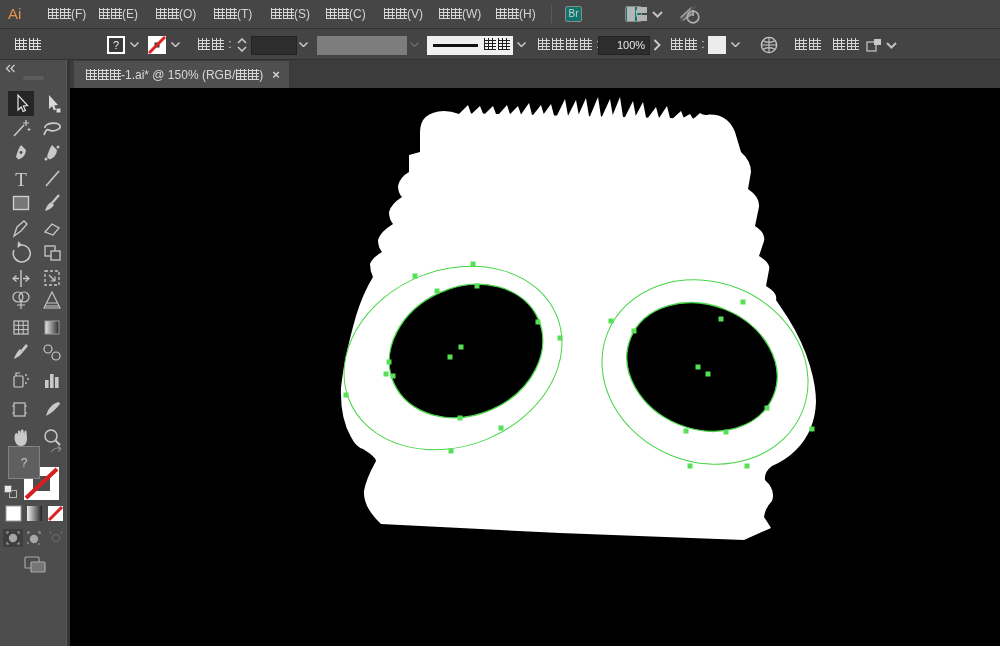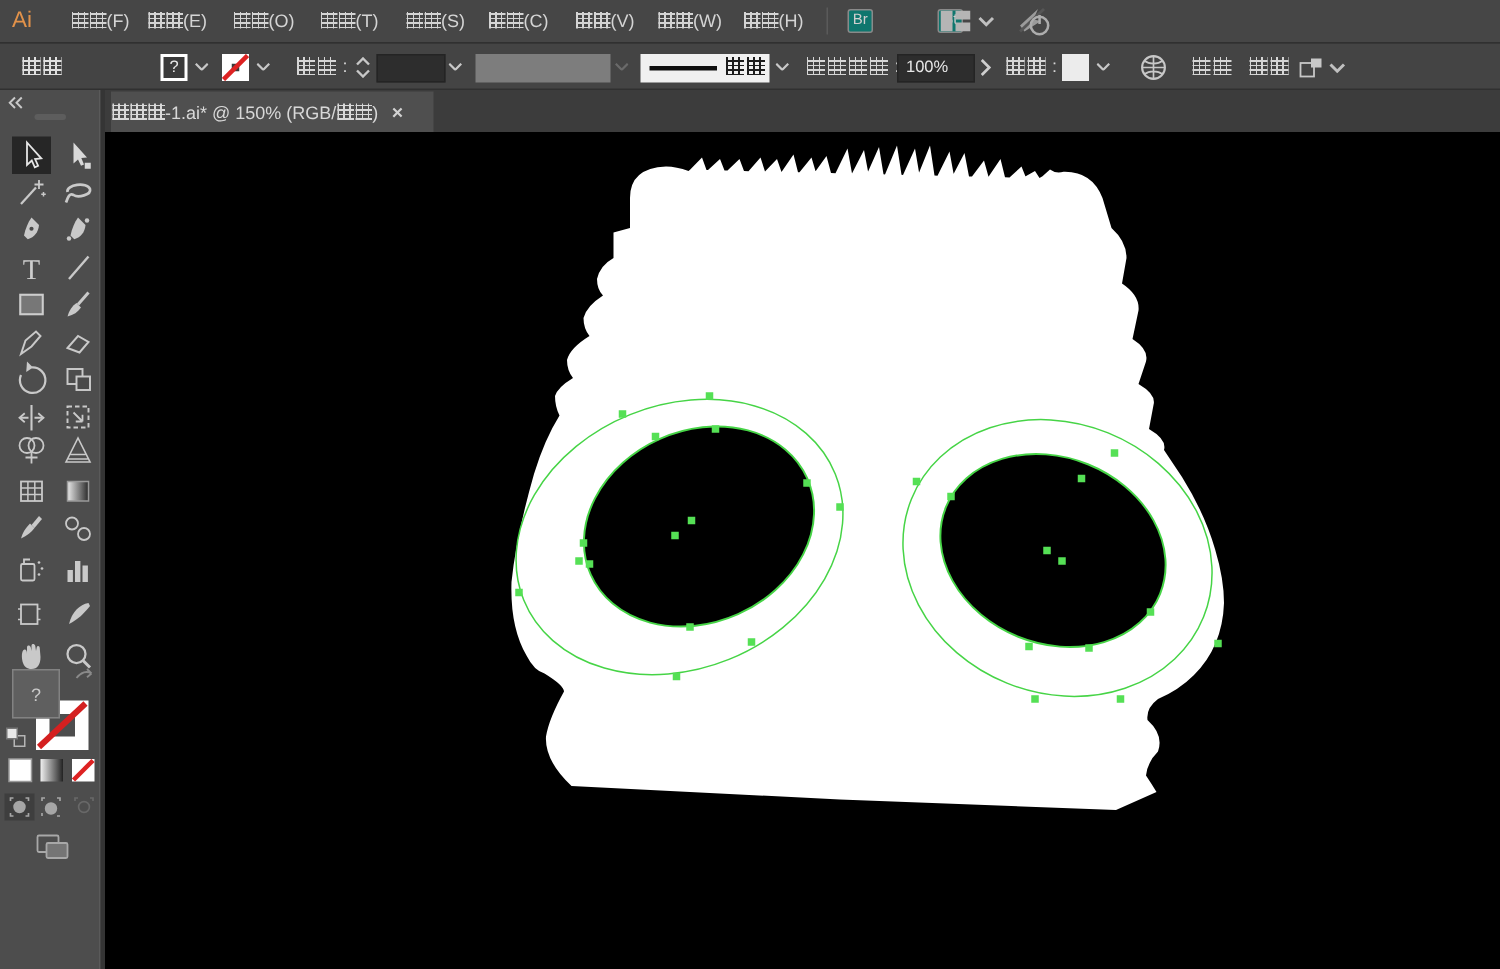--- a/index.html
+++ b/index.html
@@ -2,21 +2,21 @@
 <html><head>
 <meta charset="utf-8">
 <style>
 html,body{margin:0;padding:0;width:1000px;height:646px;overflow:hidden;background:#000;
 font-family:"Liberation Sans",sans-serif;}
 *{box-sizing:border-box;}
 #menubar{position:absolute;left:0;top:0;width:1000px;height:29px;background:#464646;border-bottom:1px solid #303030;}
 #ctrlbar{position:absolute;left:0;top:29px;width:1000px;height:31px;background:#444444;border-bottom:1px solid #303030;}
 #toolpanel{position:absolute;left:0;top:60px;width:70px;height:586px;background:#4d4d4d;}
 #tabbar{position:absolute;left:70px;top:60px;width:930px;height:28px;background:#3c3c3c;}
-#tab{position:absolute;left:4px;top:1px;width:215px;height:27px;background:#4f4f4f;color:#d8d8d8;font-size:12px;line-height:27px;}
+#tab{position:absolute;left:4px;top:1px;width:215px;height:27px;background:#4f4f4f;color:#d8d8d8;font-size:12px;line-height:27px;padding-left:11px;}
 #canvas{position:absolute;left:70px;top:88px;width:930px;height:558px;background:#000;}
 .mi{position:absolute;top:0;height:28px;line-height:28px;color:#d4d4d4;font-size:12px;}
 .cj{display:inline-block;width:11px;height:11px;margin:0 0.5px;vertical-align:-1px;background:
 repeating-linear-gradient(90deg,currentColor 0 1px,transparent 1px 4px),
 repeating-linear-gradient(0deg,currentColor 0 1px,transparent 1px 3px);}
 .cj2{display:inline-block;width:12px;height:12px;margin:0 1px;vertical-align:-1.5px;background:
 repeating-linear-gradient(90deg,currentColor 0 1px,transparent 1px 4px),
 repeating-linear-gradient(0deg,currentColor 0 1px,transparent 1px 3px);}
 .cl{position:absolute;color:#d6d6d6;font-size:12px;top:0;height:31px;line-height:31px;}
 .chev{position:absolute;top:13px;width:9px;height:5px;}
@@ -97,21 +97,21 @@
 
   <div style="position:absolute;left:427px;top:7px;width:86px;height:19px;background:#f0f0f0;"></div>
   <div style="position:absolute;left:433px;top:15px;width:45px;height:3px;background:#111;"></div>
   <div class="cl" style="left:483px;color:#1c1c1c;height:31px"><span class="cj2"></span><span class="cj2"></span></div>
   <svg class="chev" style="left:517px">
       <svg width="9" height="5">
         <path d="M0.5 0.5 L4.5 4.5 L8.5 0.5" stroke="#c8c8c8" stroke-width="1.5" fill="none"></path>
       </svg>
     </svg>
   <div class="cl" style="left:537px"><span class="cj2"></span><span class="cj2"></span><span class="cj2"></span><span class="cj2"></span>&nbsp;:</div>
-  <div style="position:absolute;left:598px;top:7px;width:52px;height:19px;background:#2d2d2d;border:1px solid #242424;color:#e6e6e6;font-size:11px;line-height:17px;padding-left:5px;">100%</div>
+  <div style="position:absolute;left:598px;top:7px;width:52px;height:19px;background:#2d2d2d;border:1px solid #242424;color:#e6e6e6;font-size:11px;line-height:17px;padding-left:18px;">100%</div>
   <svg style="position:absolute;left:653px;top:10px" width="8" height="12">
       <path d="M1.5 1 L6.5 6 L1.5 11" stroke="#cfcfcf" stroke-width="1.8" fill="none"></path>
     </svg>
   <div class="cl" style="left:670px"><span class="cj2"></span><span class="cj2"></span>&nbsp;:</div>
   <div style="position:absolute;left:708px;top:7px;width:18px;height:18px;background:#ececec;"></div>
   <svg class="chev" style="left:731px">
       <svg width="9" height="5">
         <path d="M0.5 0.5 L4.5 4.5 L8.5 0.5" stroke="#c8c8c8" stroke-width="1.5" fill="none"></path>
       </svg>
     </svg>

